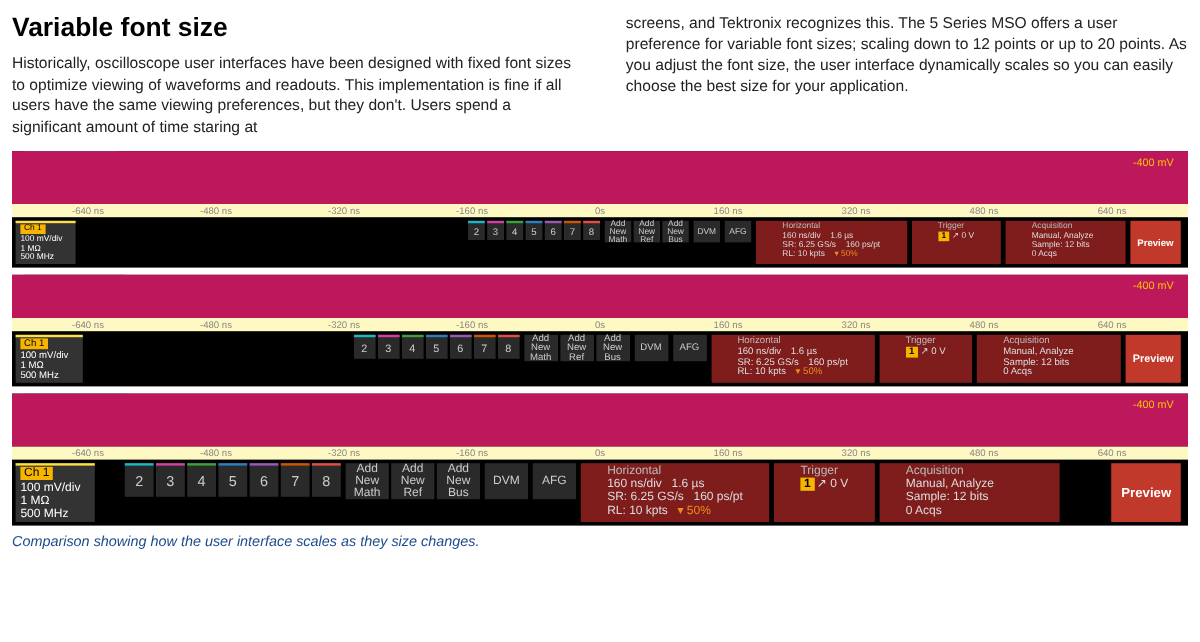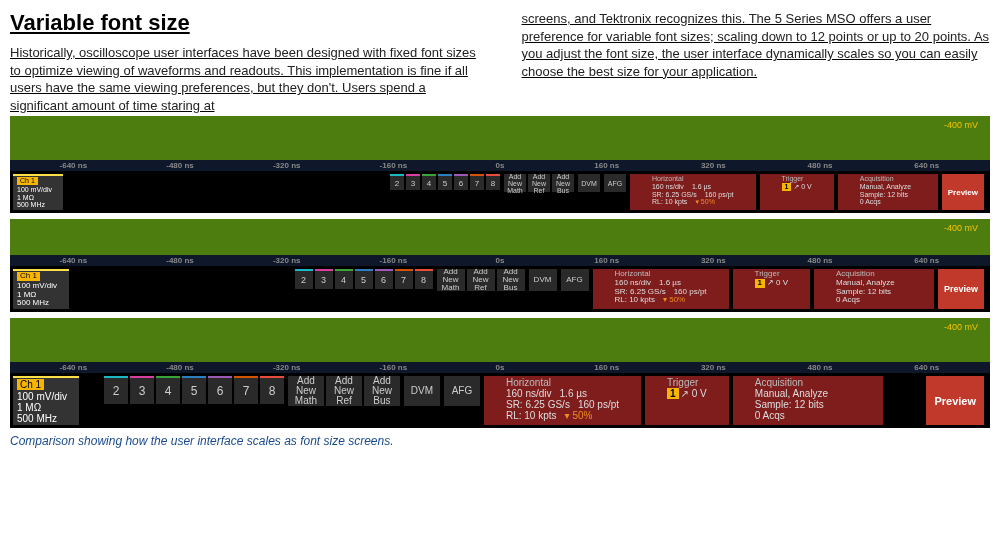--- a/index.html
+++ b/index.html
@@ -3,39 +3,39 @@
 <meta charset="utf-8">
 <style>
   * { box-sizing: border-box; margin: 0; padding: 0; }
   body {
     font-family: Arial, Helvetica, sans-serif;
     background: #fff;
     width: 1000px;
     padding: 10px 10px 8px;
     color: #000;
   }
-  .top-text { display: flex; gap: 43px; margin-bottom: 2px; text-decoration: underline; }
+  .top-text { display: flex; gap: 43px; margin-bottom: 12px; }
   .top-col { flex: 1; }
   .top-col h2 { font-size: 22px; font-weight: bold; margin-bottom: 8px; }
   .top-col p { font-size: 13px; line-height: 1.35; color: #222; }
 
   .scope { background: #000; position: relative; color: #ccc; margin-bottom: 6px; }
   .scope-label {
     position: absolute; top: 0; left: 10px;
     background: #1199cc; color: #fff; font-weight: bold;
     padding: 2px 10px;
   }
   .cursor-readout {
     position: absolute; right: 12px; top: 4px;
     color: #f5c400; font-size: 9px;
   }
   .timeaxis {
-    background: #0f172a; color: #888; display: flex;
+    background: #fef9c3; color: #888; display: flex;
     justify-content: space-between;
-    font-size: 8px; padding: 1px 10px; font-weight: bold;
+    font-size: 8px; padding: 1px 10px;
   }
   .timeaxis span { flex: 1; text-align: center; }
   .bottom-bar {
     display: flex; align-items: stretch;
     padding: 3px 6px 3px 3px; gap: 4px;
   }
   .ch-tile {
     background: #333; color: #fff; border-top: 2px solid #fde047;
     padding: 1px 4px; line-height: 1.1; min-width: 56px;
   }
@@ -87,21 +87,21 @@
 
   .s20 .scope-label { font-size: 15px; }
   .s20 .waveform-area { height: 44px; }
   .s20 .bottom-bar { font-size: 10px; }
   .s20 .ch-btn { width: 24px; height: 28px; font-size: 12px; }
   .s20 .side-btn { width: 36px; height: 30px; font-size: 10px; }
   .s20 .info-box { font-size: 10px; min-width: 150px; }
   .s20 .preview-btn { font-size: 11px; padding: 3px 8px; }
   .s20 .ch-tile { font-size: 10px; min-width: 66px; }
 
-  .waveform-area { position: relative; background: #4d7c0f; }
+  .waveform-area { position: relative; background: #be185d; }
 </style>
 </head>
 <body>
 
 <div class="top-text">
   <div class="top-col">
     <h2>Variable font size</h2>
     <p>Historically, oscilloscope user interfaces have been designed with fixed font sizes to optimize viewing of waveforms and readouts. This implementation is fine if all users have the same viewing preferences, but they don't. Users spend a significant amount of time staring at</p>
   </div>
   <div class="top-col">
@@ -345,13 +345,13 @@
     <div class="info-box">
       <div class="hdr">Acquisition</div>
       <div>Manual,   Analyze</div>
       <div>Sample: 12 bits</div>
       <div>0 Acqs</div>
     </div>
     <div class="preview-btn">Preview</div>
   </div>
 </div>
 
-<div class="caption">Comparison showing how the user interface scales as font size screens.</div>
+<div class="caption">Comparison showing how the user interface scales as they size changes.</div>
 
 </body></html>

